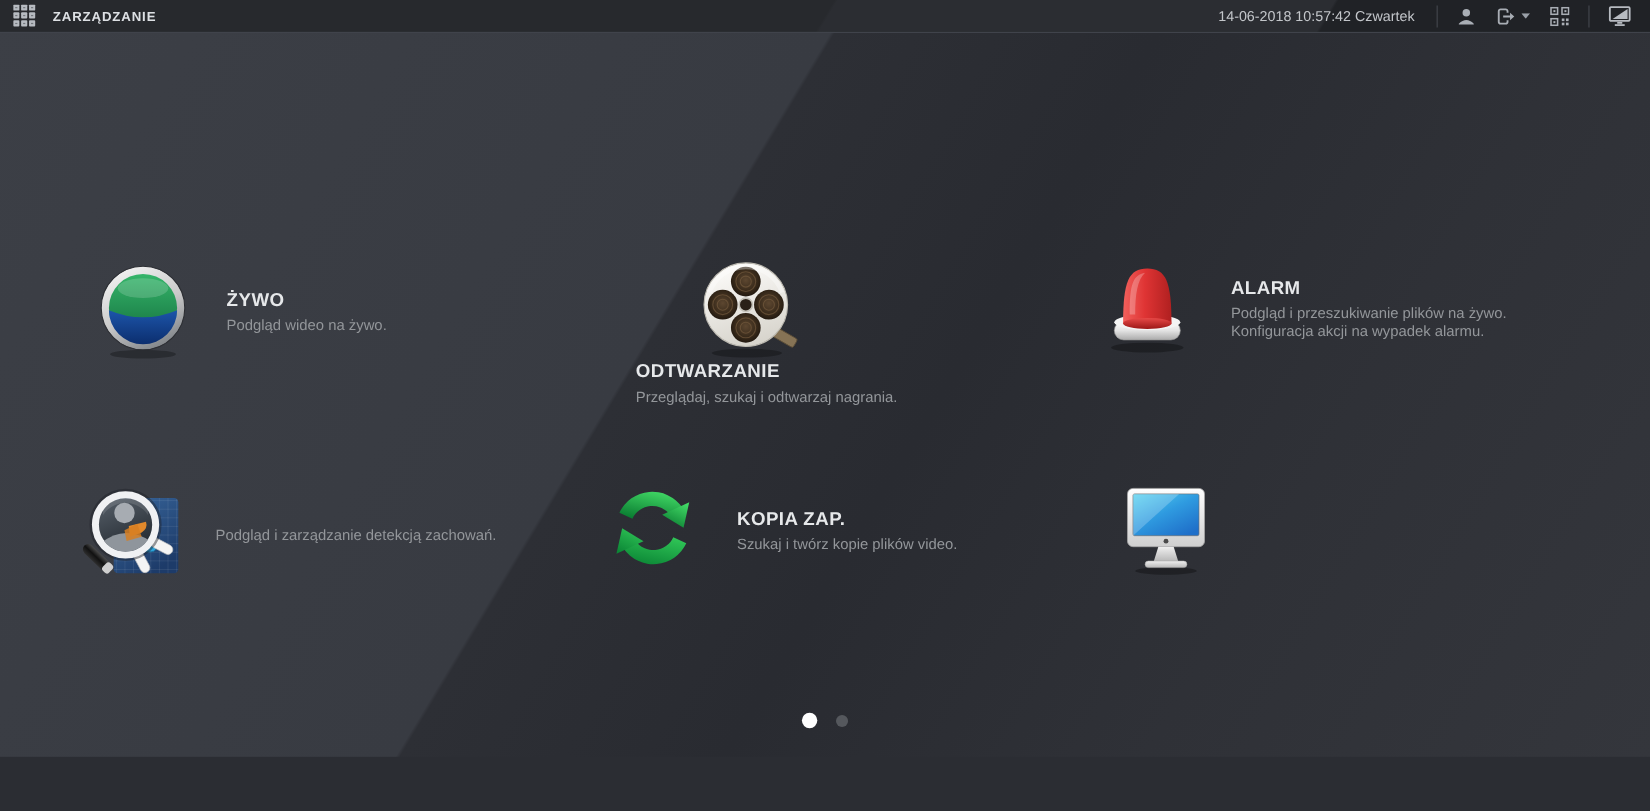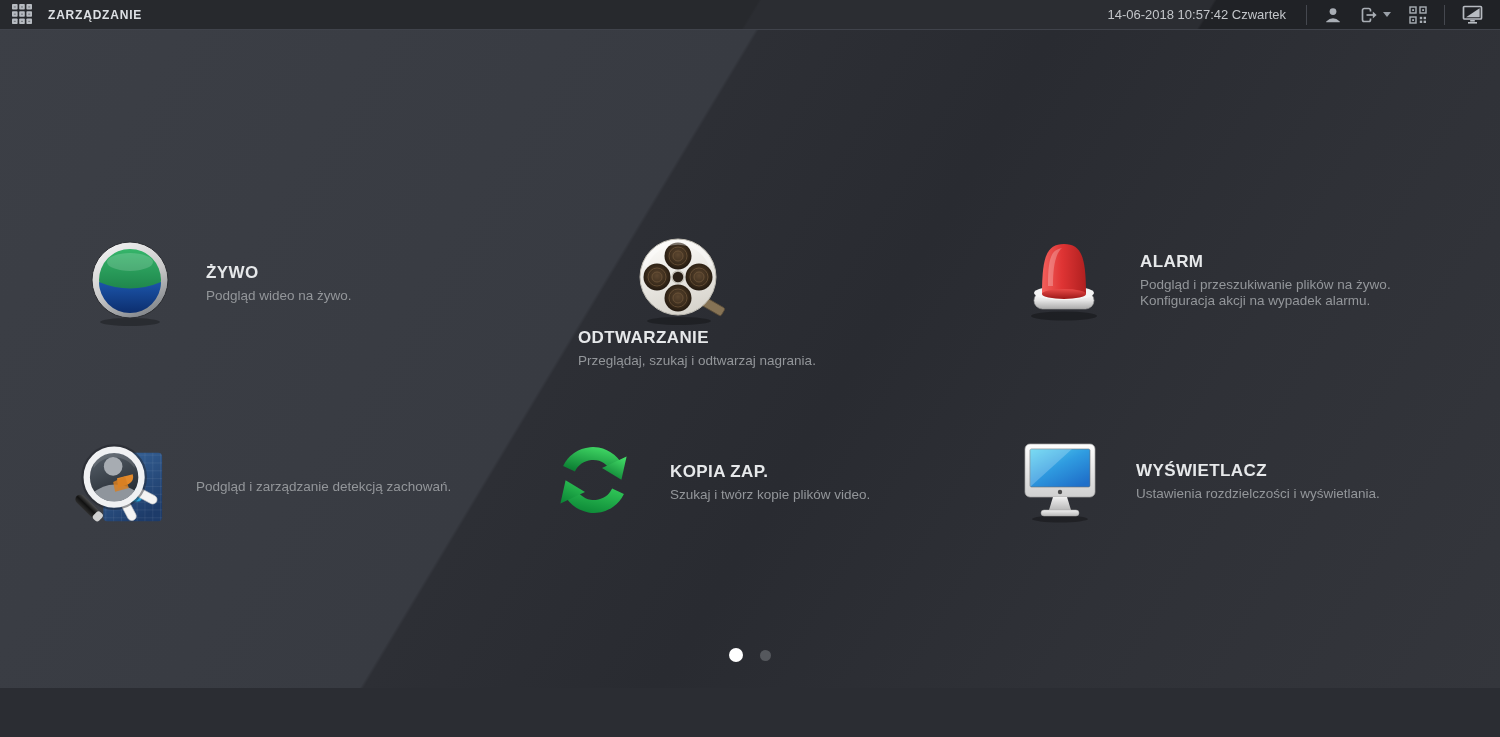--- a/index.html
+++ b/index.html
@@ -38,21 +38,21 @@
 
   
   .tile { position:absolute; display:flex; align-items:center; cursor:pointer; }
   .tile-icon { width:92px; flex:0 0 auto; display:flex; justify-content:center; }
   .tile-text { margin-left:30px; }
   .tile-title { color:#e6e8ea; font-size:17px; font-weight:bold; letter-spacing:0.4px; }
   .tile-desc  { color:#93969a; font-size:13.5px; line-height:1.18; margin-top:5px; }
 
   #tile-0 { left:84px;  top:238px; }
   #tile-1 { left:548px; top:236px;flex-direction:column; }
-  #tile-2 { left:1018px; top:234px; }
+  #tile-2 { left:997px; top:234px; }
   #tile-3 { left:74px;  top:438px; }
   #tile-4 { left:548px; top:436px; }
   #tile-5 { left:1014px; top:436px; }
 
   
   .dots {
     position:absolute; left:50%; top:648px; transform:translateX(-50%);
     display:flex; align-items:center; gap:17px;
   }
   .dot { width:11px; height:11px; border-radius:50%; background:#55585d; cursor:pointer; }
@@ -377,26 +377,20 @@
         </defs>
         <ellipse cx="44" cy="83" rx="28" ry="3.5" fill="#000" opacity="0.3"></ellipse>
         <rect x="9" y="8" width="70" height="53" rx="5" fill="url(#lg-frame)" stroke="#a8a8a8" stroke-width="0.7"></rect>
         <rect x="14" y="13" width="60" height="38" rx="1.5" fill="url(#lg-scr)" stroke="#6b6f74" stroke-width="0.6"></rect>
         <polygon points="14,13 56,13 14,51" fill="#ffffff" opacity="0.22"></polygon>
         <circle cx="44" cy="56" r="2.2" fill="#4a4a4a"></circle>
         <path d="M37,61 L51,61 L55,74 L33,74 Z" fill="url(#lg-stand)"></path>
         <rect x="25" y="74" width="38" height="6" rx="3" fill="url(#lg-stand)" stroke="#a8a8a8" stroke-width="0.5"></rect>
       </svg>
     </div>
-    <div class="tile-text">
-      <div class="tile-title">WYŚWIETLACZ</div>
-      <div class="tile-desc">
-        <div>Ustawienia rozdzielczości i wyświetlania.</div>
-      </div>
-    </div>
   </div>
 
   <div class="dots">
     <span class="dot active"></span>
     <span class="dot"></span>
   </div>
 
 </div>
 
 </body></html>

